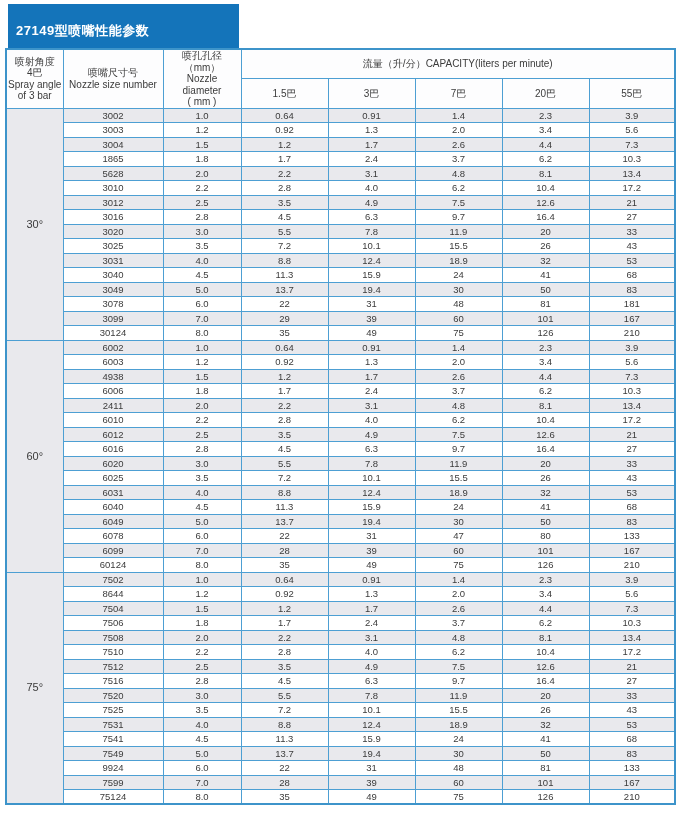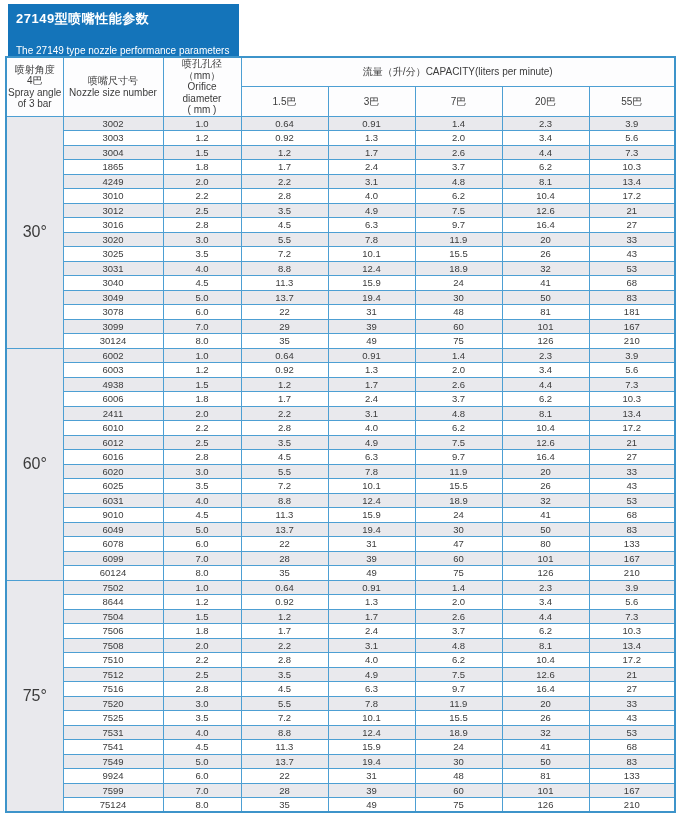--- a/index.html
+++ b/index.html
@@ -7,27 +7,27 @@
   body {
     width: 679px; height: 835px;
     background: #ffffff;
     font-family: "Liberation Sans", "DejaVu Sans", sans-serif;
     position: relative;
     overflow: hidden;
   }
   .banner {
     position: absolute; left: 8px; top: 4px;
     background: #1474BA; color: #ffffff;
-    padding: 8px 10px 4px 8px;
+    padding: 20px 10px 4px 8px;
     line-height: 1.15;
   }
   .banner .zh { font-size: 13px; font-weight: bold; letter-spacing: 0.5px; }
   .banner .en { font-size: 10px; font-weight: normal; margin-top: 18px; }
   table.perf {
-    position: absolute; left: 5px; top: 56px;
+    position: absolute; left: 5px; top: 48px;
     width: 669px;
     border-collapse: collapse;
     table-layout: fixed;
     border: 2px solid #3D94CA;
   }
   table.perf th, table.perf td {
     border: 1px solid #4D9FD3;
     text-align: center;
     vertical-align: middle;
     color: #3b3b3b;
@@ -45,21 +45,21 @@
   thead th .en { font-size: 10px; }
   tbody td {
     height: 14.5px;
     font-size: 9.5px;
     line-height: 1.0;
     background: #ffffff;
   }
   tbody tr.alt td { background: #E9E9ED; }
   tbody td.angle-cell {
     background: #ffffff;
-    font-size: 16px;
+    font-size: 11px;
     color: #3b3b3b;
   }
   tbody tr.group-start td { border-top: 1px solid #404040; }
 </style>
 </head>
 <body>
 
 <div>
 
   <div class="banner">
@@ -85,21 +85,21 @@
           <div class="zh">4巴</div>
           <div class="en">Spray angle</div>
           <div class="en">of 3 bar</div>
         </th>
         <th rowspan="2">
           <div class="zh">喷嘴尺寸号</div>
           <div class="en">Nozzle size number</div>
         </th>
         <th rowspan="2">
           <div class="zh">喷孔孔径（mm）</div>
-          <div class="en">Orifice</div>
+          <div class="en">Nozzle</div>
           <div class="en">diameter</div>
           <div class="en">( mm )</div>
         </th>
         <th colspan="5">流量（升/分）CAPACITY(liters per minute)</th>
       </tr>
       <tr>
         <th>1.5巴</th>
         <th>3巴</th>
         <th>7巴</th>
         <th>20巴</th>
@@ -138,21 +138,21 @@
         <tr>
           <td>1865</td>
           <td>1.8</td>
           <td>1.7</td>
           <td>2.4</td>
           <td>3.7</td>
           <td>6.2</td>
           <td>10.3</td>
         </tr>
         <tr class="alt">
-          <td>4249</td>
+          <td>5628</td>
           <td>2.0</td>
           <td>2.2</td>
           <td>3.1</td>
           <td>4.8</td>
           <td>8.1</td>
           <td>13.4</td>
         </tr>
         <tr>
           <td>3010</td>
           <td>2.2</td>
@@ -346,21 +346,21 @@
         <tr class="alt">
           <td>6031</td>
           <td>4.0</td>
           <td>8.8</td>
           <td>12.4</td>
           <td>18.9</td>
           <td>32</td>
           <td>53</td>
         </tr>
         <tr>
-          <td>9010</td>
+          <td>6040</td>
           <td>4.5</td>
           <td>11.3</td>
           <td>15.9</td>
           <td>24</td>
           <td>41</td>
           <td>68</td>
         </tr>
         <tr class="alt">
           <td>6049</td>
           <td>5.0</td>

